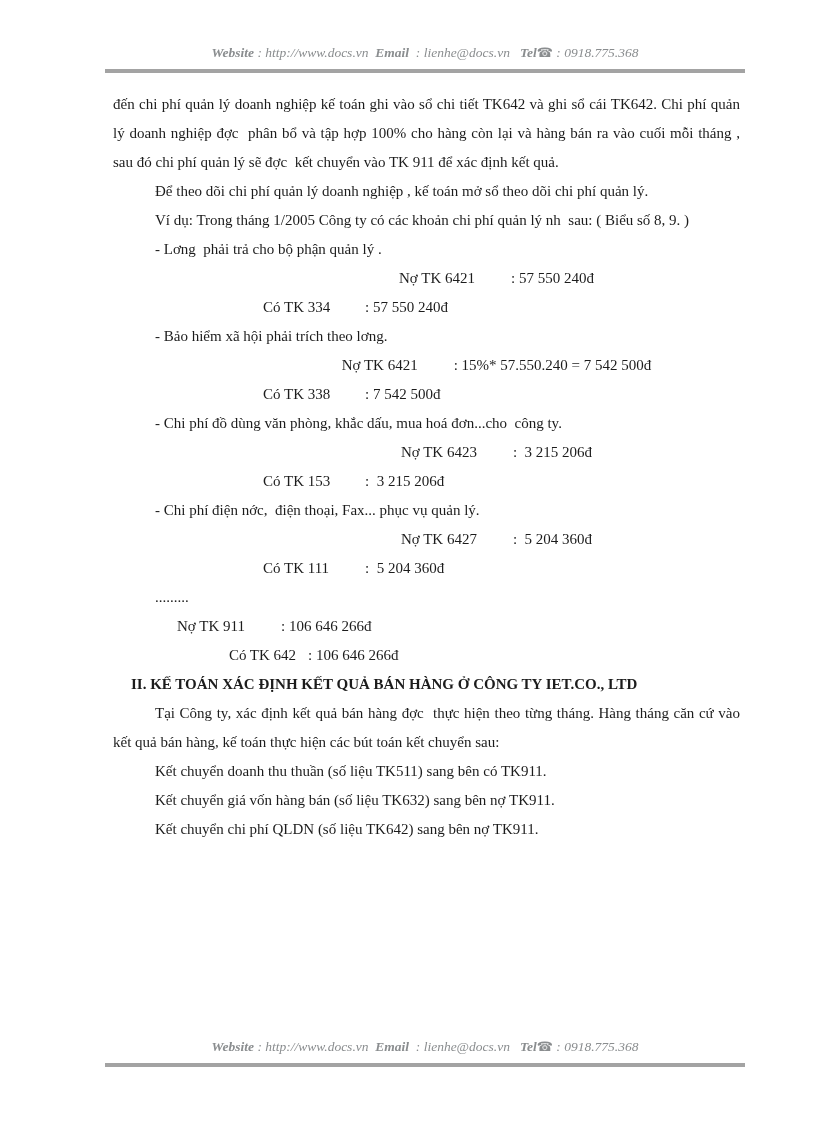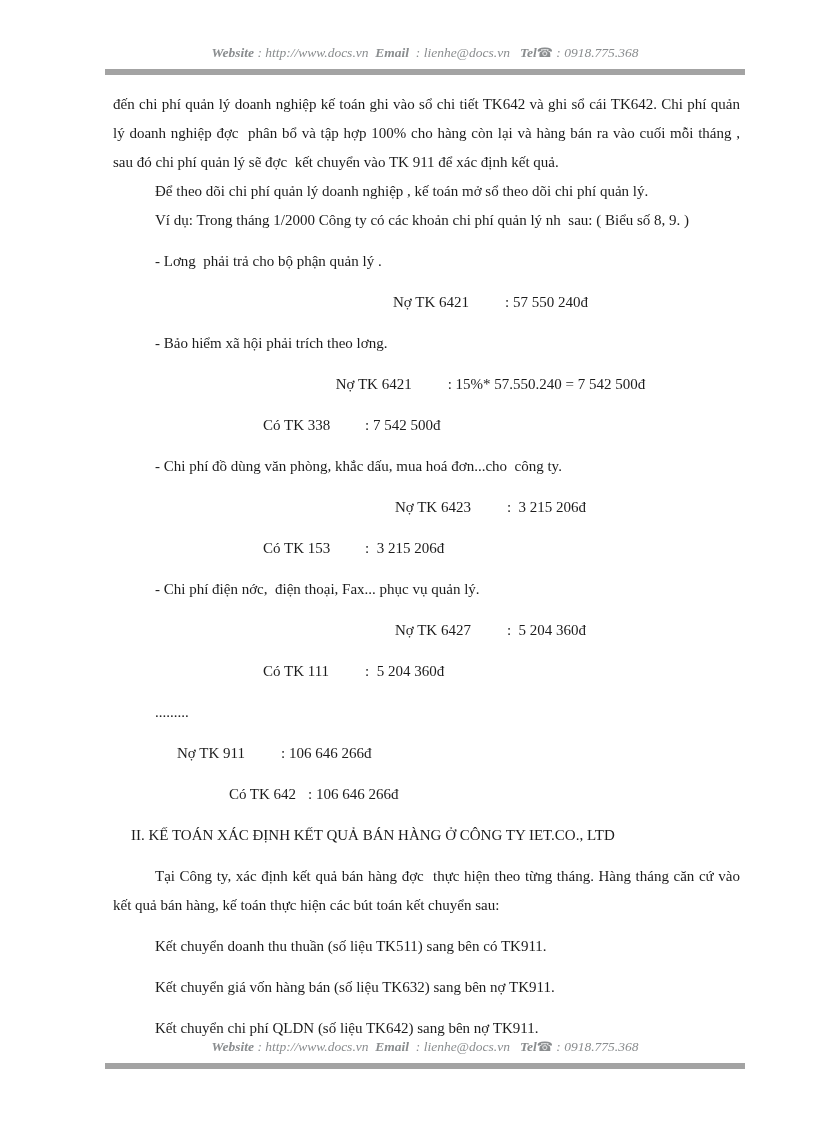--- a/index.html
+++ b/index.html
@@ -12,72 +12,73 @@
     overflow:hidden;
   }
   
   .hf{
     position:absolute;left:105px;width:640px;
     text-align:center;
     font-size:13.5px;line-height:18px;
     font-style:italic;
     color:#8a8d8f;
     white-space:pre;
-    border-bottom:6px solid #a3a3a3;
+    border-bottom:4px solid #a3a3a3;
     padding-bottom:7px;
   }
   .hf-header{top:44px;}
   .hf-footer{top:1038px;}
   .hf-b{font-weight:bold;}
   .phone-ico{font-style:normal;font-size:13px;}
   
   .content{
     position:absolute;left:113px;top:90px;width:627px;
     font-size:15px;line-height:29px;
   }
   .para{
     text-align:justify;
     text-indent:42px;
     white-space:pre-wrap;
     margin:0;
   }
   .para.noindent{text-indent:0;}
-  .line{white-space:pre;margin:12px;}
+  .line{white-space:pre;margin:0;}
   .indent1{margin-left:42px;}
   .e-no{margin-left:104px;text-align:center;}
   .e-no .lbl{display:inline-block;width:148px;}
   .e-co{margin-left:150px;}
   .e-co .lbl{display:inline-block;width:102px;}
   .e-no-f{margin-left:64px;}
   .e-no-f .lbl{display:inline-block;width:104px;}
   .e-co-f{margin-left:104px;}
   .e-co-f .lbl{display:inline-block;width:91px;text-align:center;}
   .heading2{
-    font-weight:normal;
+    font-weight:bold;
     margin-left:18px;
     white-space:pre;
   }
 </style>
 </head>
 <body>
 
 <div class="page">
 
   <div class="hf hf-header"><span class="hf-b">Website</span><span> : http://www.docs.vn  </span><span class="hf-b">Email</span><span>  : lienhe@docs.vn   </span><span class="hf-b">Tel</span><span class="phone-ico">☎</span><span> : 0918.775.368</span></div>
 
   <div class="content">
 
     <p class="para noindent">đến chi phí quản lý doanh nghiệp kế toán ghi vào sổ chi tiết TK642 và ghi sổ cái TK642. Chi phí quản lý doanh nghiệp đợc  phân bổ và tập hợp 100% cho hàng còn lại và hàng bán ra vào cuối mỗi tháng , sau đó chi phí quản lý sẽ đợc  kết chuyển vào TK 911 để xác định kết quả.</p>
 
     <p class="para">Để theo dõi chi phí quản lý doanh nghiệp , kế toán mở sổ theo dõi chi phí quản lý.</p>
 
-    <p class="para">Ví dụ: Trong tháng 1/2000 Công ty có các khoản chi phí quản lý nh  sau: ( Biểu số 8, 9. )</p>
+    <p class="para">Ví dụ: Trong tháng 1/2005 Công ty có các khoản chi phí quản lý nh  sau: ( Biểu số 8, 9. )</p>
 
     <div class="line indent1">- Lơng  phải trả cho bộ phận quản lý .</div>
     <div class="line e-no"><span class="lbl">Nợ TK 6421</span><span>: 57 550 240đ</span></div>
+    <div class="line e-co"><span class="lbl">Có TK 334</span><span>: 57 550 240đ</span></div>
 
     <div class="line indent1">- Bảo hiểm xã hội phải trích theo lơng.</div>
     <div class="line e-no"><span class="lbl">Nợ TK 6421</span><span>: 15%* 57.550.240 = 7 542 500đ</span></div>
     <div class="line e-co"><span class="lbl">Có TK 338</span><span>: 7 542 500đ</span></div>
 
     <div class="line indent1">- Chi phí đồ dùng văn phòng, khắc dấu, mua hoá đơn...cho  công ty.</div>
     <div class="line e-no"><span class="lbl">Nợ TK 6423</span><span>:  3 215 206đ</span></div>
     <div class="line e-co"><span class="lbl">Có TK 153</span><span>:  3 215 206đ</span></div>
 
     <div class="line indent1">- Chi phí điện nớc,  điện thoại, Fax... phục vụ quản lý.</div>

